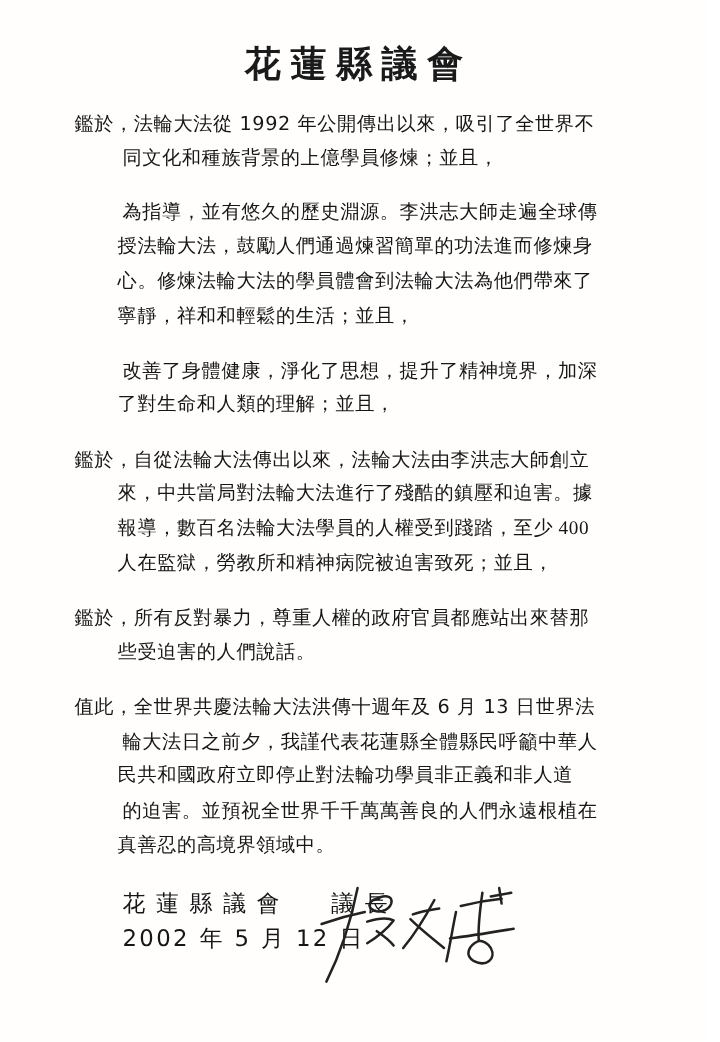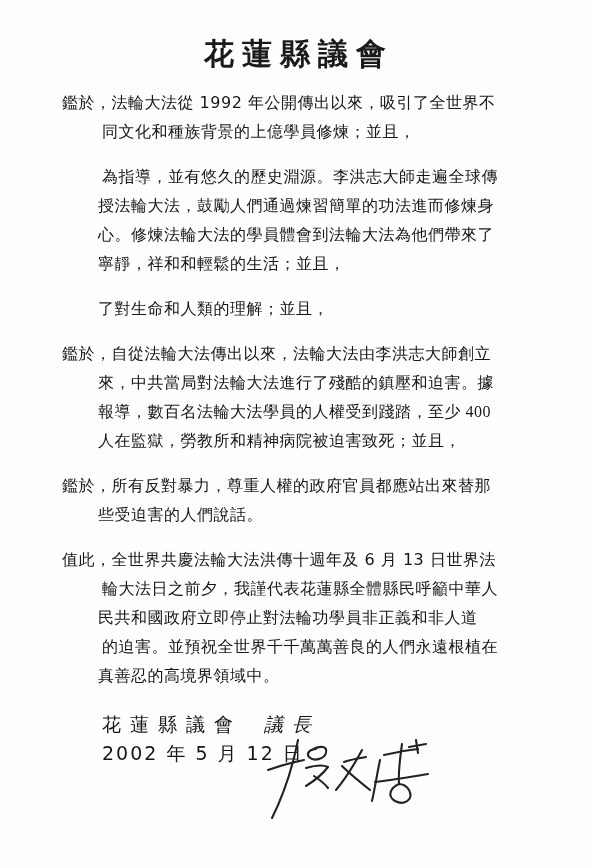--- a/index.html
+++ b/index.html
@@ -35,21 +35,21 @@
   }
   .indent-1 { margin-left: 36px; font-family: Liberation Serif, serif; }
   .indent-2 { margin-left: 40px; }
   .doc-footer {
     margin-top: 20px;
     padding-left: 102px;
     font-size: 19px;
   }
   .sig-row { line-height: 29px; }
   .footer-org { letter-spacing: 9px; }
-  .footer-role { letter-spacing: 9px; margin-left: 16px; font-style: italic; }
+  .footer-role { letter-spacing: 9px; margin-left: 28px; }
   .footer-date { line-height: 28px; letter-spacing: 2px; }
   .signature {
     position: absolute;
     left: 258px;
     top: 738px;
     width: 180px;
     height: 85px;
   }
   .signature path {
     fill: none;
@@ -71,20 +71,21 @@
         <div class="line">鑑於，法輪大法從 1992 年公開傳出以來，吸引了全世界不</div>
         <div class="line indent-2">同文化和種族背景的上億學員修煉；並且，</div>
       </div>
       <div class="para">
         <div class="line indent-2">為指導，並有悠久的歷史淵源。李洪志大師走遍全球傳</div>
         <div class="line indent-1">授法輪大法，鼓勵人們通過煉習簡單的功法進而修煉身</div>
         <div class="line indent-1">心。修煉法輪大法的學員體會到法輪大法為他們帶來了</div>
         <div class="line indent-1">寧靜，祥和和輕鬆的生活；並且，</div>
       </div>
       <div class="para">
+        <div class="line indent-2">改善了身體健康，淨化了思想，提升了精神境界，加深</div>
         <div class="line indent-1">了對生命和人類的理解；並且，</div>
       </div>
       <div class="para">
         <div class="line">鑑於，自從法輪大法傳出以來，法輪大法由李洪志大師創立</div>
         <div class="line indent-1">來，中共當局對法輪大法進行了殘酷的鎮壓和迫害。據</div>
         <div class="line indent-1">報導，數百名法輪大法學員的人權受到踐踏，至少 400</div>
         <div class="line indent-1">人在監獄，勞教所和精神病院被迫害致死；並且，</div>
       </div>
       <div class="para">
         <div class="line">鑑於，所有反對暴力，尊重人權的政府官員都應站出來替那</div>

